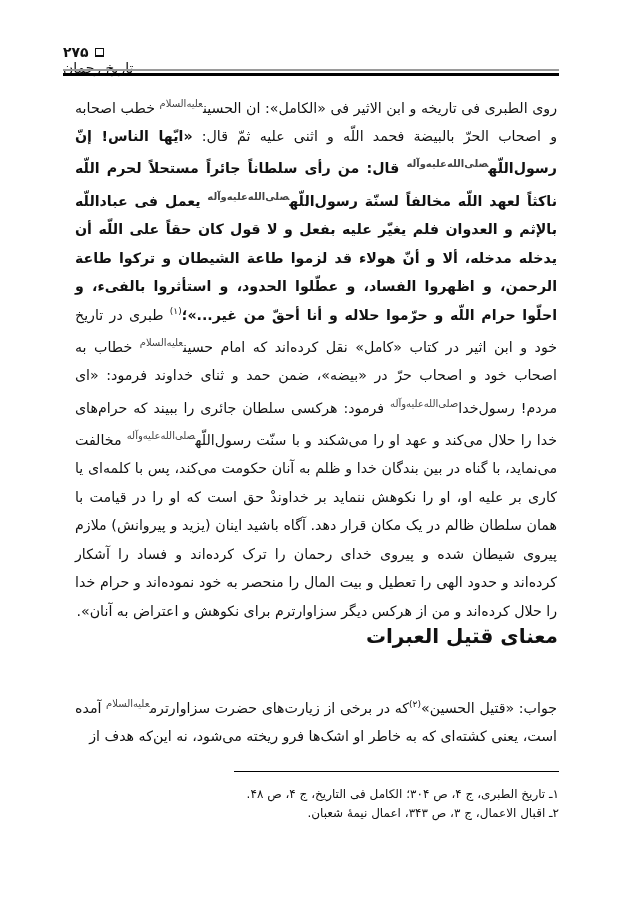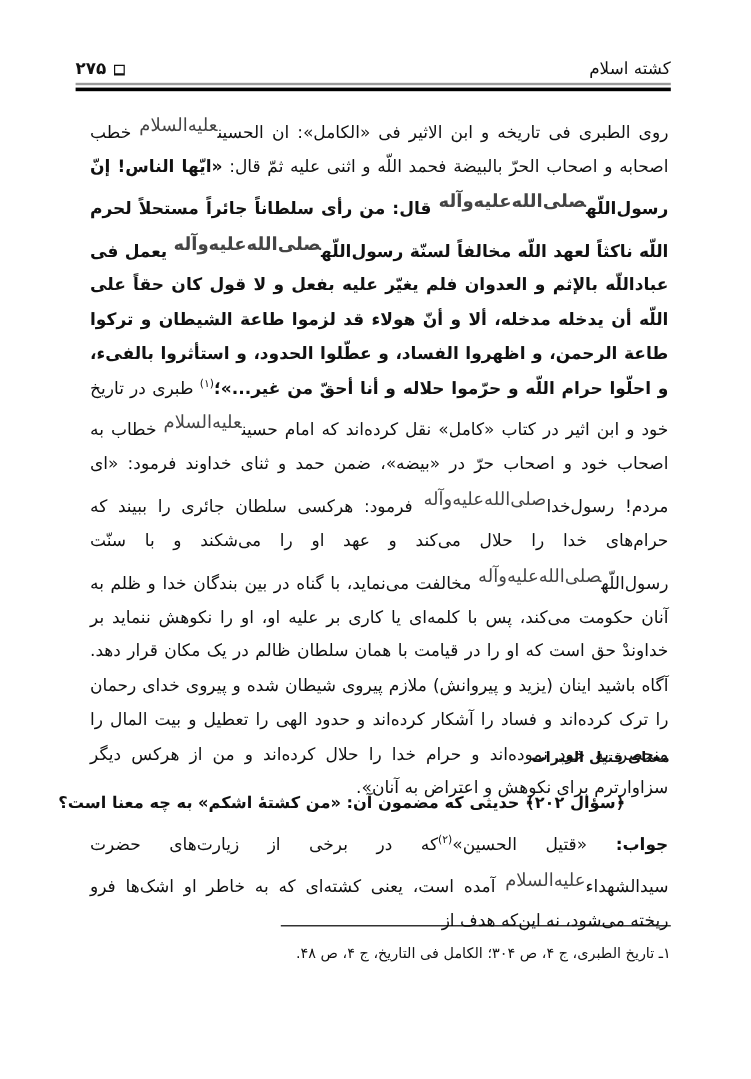--- a/index.html
+++ b/index.html
@@ -21,22 +21,23 @@
       width: 626px; height: 899px;
     }
     .running-header {
       position: absolute;
       left: 63px;
       width: 496px;
       top: 44px;
       height: 22px;
       display: flex;
       justify-content: space-between;
-      align-items: flex-end;
+      align-items: flex-start;
       direction: ltr;
+      flex-direction: column;
     }
     .page-number {
       display: flex;
       align-items: center;
       gap: 6px;
       font-size: 14px;
       font-weight: bold;
     }
     .square-icon {
       display: inline-block;
@@ -74,34 +75,34 @@
       line-height: 28.5px;
     }
     .body-text p {
       margin: 0;
     }
     .ar-quote {
       font-weight: bold;
       margin-top: 12px;
     }
     .honorific {
-      font-size: 15px;
+      font-size: 10px;
       vertical-align: super;
       color: #444;
     }
     sup.fnref {
       font-size: 9px;
       line-height: 0;
     }
     .section-title {
       position: absolute;
       right: 68px;
       top: 624px;
       direction: rtl;
-      font-size: 12px;
+      font-size: 20px;
       font-weight: bold;
     }
     .question {
       position: absolute;
       right: 105px;
       top: 660px;
       direction: rtl;
       font-size: 13.5px;
       font-weight: bold;
     }
@@ -113,21 +114,21 @@
       left: 75px;
       width: 482px;
       top: 690px;
       direction: rtl;
       text-align: justify;
       text-align-last: right;
       font-size: 14.2px;
       line-height: 28.5px;
     }
     .answer .answer-label {
-      font-weight: bold;
+      font-weight: normal;
     }
     .footnote-rule {
       position: absolute;
       left: 234px;
       width: 325px;
       top: 771px;
       height: 1px;
       background: #000;
     }
     .footnotes {
@@ -144,39 +145,37 @@
 </head>
 <body>
 
 <div class="page">
 
   <div class="running-header">
     <div class="page-number">
       <span>۲۷۵</span>
       <span class="square-icon"></span>
     </div>
-    <div class="book-title">کشته اسلام</div>
+    <div class="book-title">تاریخ رحمان</div>
   </div>
   <div class="header-rule-gray"></div>
   <div class="header-rule-black"></div>
 
   <div class="body-text">
     <p>
       <span>روی الطبری فی تاریخه و ابن الاثیر فی «الکامل»: ان الحسین</span><span class="honorific">علیه‌السلام</span><span> خطب اصحابه و اصحاب الحرّ بالبیضة فحمد اللّه و اثنی علیه ثمّ قال: </span><span class="ar-quote"><span>«ایّها الناس! إنّ رسول‌اللّه</span><span class="honorific">صلی‌الله‌علیه‌وآله</span><span> قال: من رأی سلطاناً جائراً مستحلاً لحرم اللّه ناکثاً لعهد اللّه مخالفاً لسنّة رسول‌اللّه</span><span class="honorific">صلی‌الله‌علیه‌وآله</span><span> یعمل فی عباداللّه بالإثم و العدوان فلم یغیّر علیه بفعل و لا قول کان حقاً علی اللّه أن یدخله مدخله، ألا و أنّ هولاء قد لزموا طاعة الشیطان و ترکوا طاعة الرحمن، و اظهروا الفساد، و عطّلوا الحدود، و استأثروا بالفیء، و احلّوا حرام اللّه و حرّموا حلاله و أنا أحقّ من غیر...»؛</span></span><sup class="fnref">(۱)</sup><span> طبری در تاریخ خود و ابن اثیر در کتاب «کامل» نقل کرده‌اند که امام حسین</span><span class="honorific">علیه‌السلام</span><span> خطاب به اصحاب خود و اصحاب حرّ در «بیضه»، ضمن حمد و ثنای خداوند فرمود: «ای مردم! رسول‌خدا</span><span class="honorific">صلی‌الله‌علیه‌وآله</span><span> فرمود: هرکسی سلطان جائری را ببیند که حرام‌های خدا را حلال می‌کند و عهد او را می‌شکند و با سنّت رسول‌اللّه</span><span class="honorific">صلی‌الله‌علیه‌وآله</span><span> مخالفت می‌نماید، با گناه در بین بندگان خدا و ظلم به آنان حکومت می‌کند، پس با کلمه‌ای یا کاری بر علیه او، او را نکوهش ننماید بر خداوندْ حق است که او را در قیامت با همان سلطان ظالم در یک مکان قرار دهد. آگاه باشید اینان (یزید و پیروانش) ملازم پیروی شیطان شده و پیروی خدای رحمان را ترک کرده‌اند و فساد را آشکار کرده‌اند و حدود الهی را تعطیل و بیت المال را منحصر به خود نموده‌اند و حرام خدا را حلال کرده‌اند و من از هرکس دیگر سزاوارترم برای نکوهش و اعتراض به آنان».</span>
     </p>
   </div>
 
   <div class="section-title">معنای قتیل العبرات</div>
 
-  <div class="question">
-    <span>﴿</span><span>سؤال ۲۰۲</span><span>﴾</span><span class="q-text"> حدیثی که مضمون آن: «من کشتهٔ اشکم» به چه معنا است؟</span>
-  </div>
 
   <div class="answer">
-    <span class="answer-label">جواب:</span><span> «قتیل الحسین»</span><sup class="fnref">(۲)</sup><span>که در برخی از زیارت‌های حضرت سیدالشهداء</span><span class="honorific">علیه‌السلام</span><span> آمده است، یعنی کشته‌ای که به خاطر او اشک‌ها فرو ریخته می‌شود، نه این‌که هدف از</span>
+    <span class="answer-label">جواب:</span><span> «قتیل الحسین»</span><sup class="fnref">(۲)</sup><span>که در برخی از زیارت‌های حضرت سزاوارترم</span><span class="honorific">علیه‌السلام</span><span> آمده است، یعنی کشته‌ای که به خاطر او اشک‌ها فرو ریخته می‌شود، نه این‌که هدف از</span>
   </div>
 
   <div class="footnote-rule"></div>
   <div class="footnotes">
     <div>۱ـ تاریخ الطبری، ج ۴، ص ۳۰۴؛ الکامل فی التاریخ، ج ۴، ص ۴۸.</div>
+    <div>۲ـ اقبال الاعمال، ج ۳، ص ۳۴۳، اعمال نیمهٔ شعبان.</div>
   </div>
 
 </div>
 
 </body></html>

